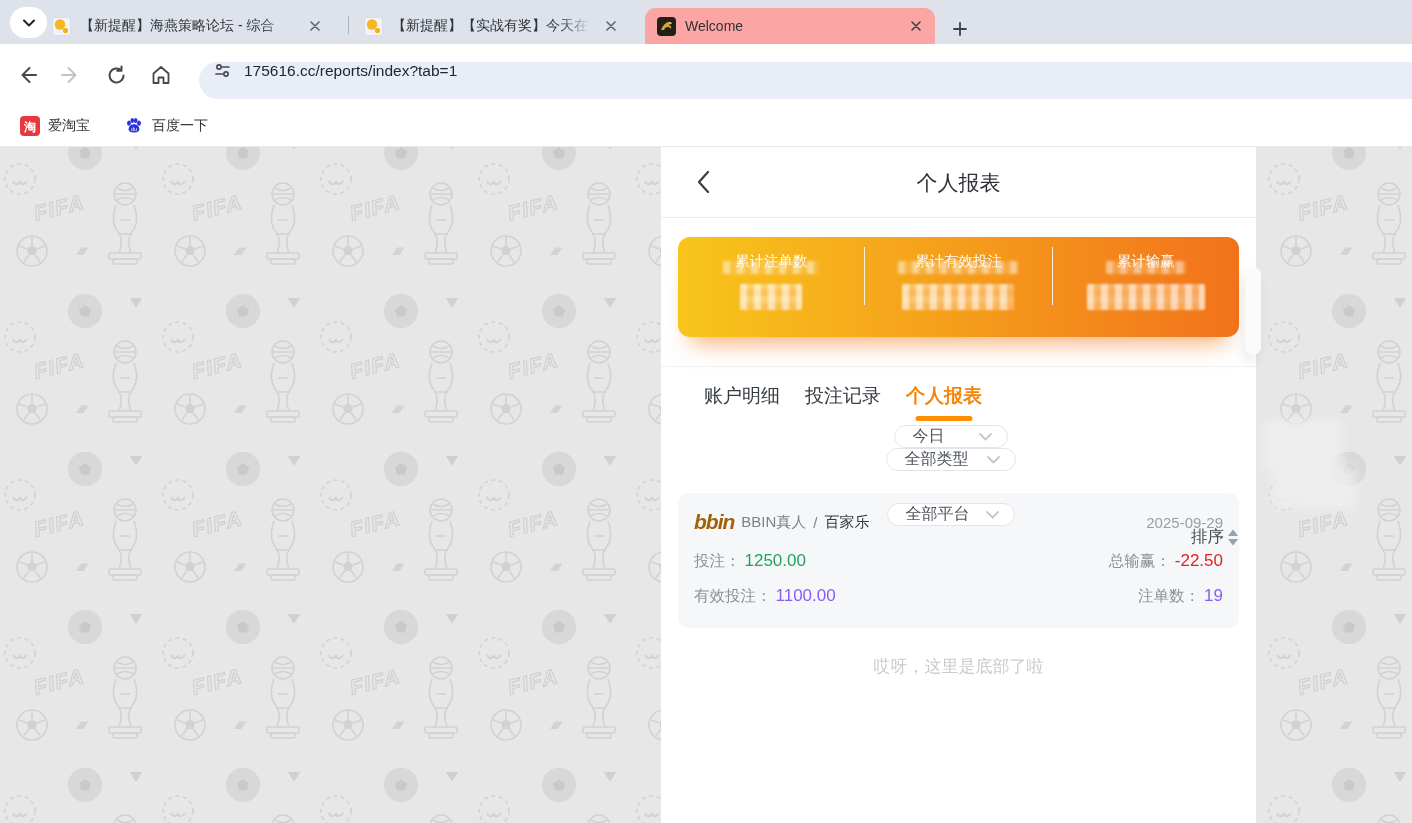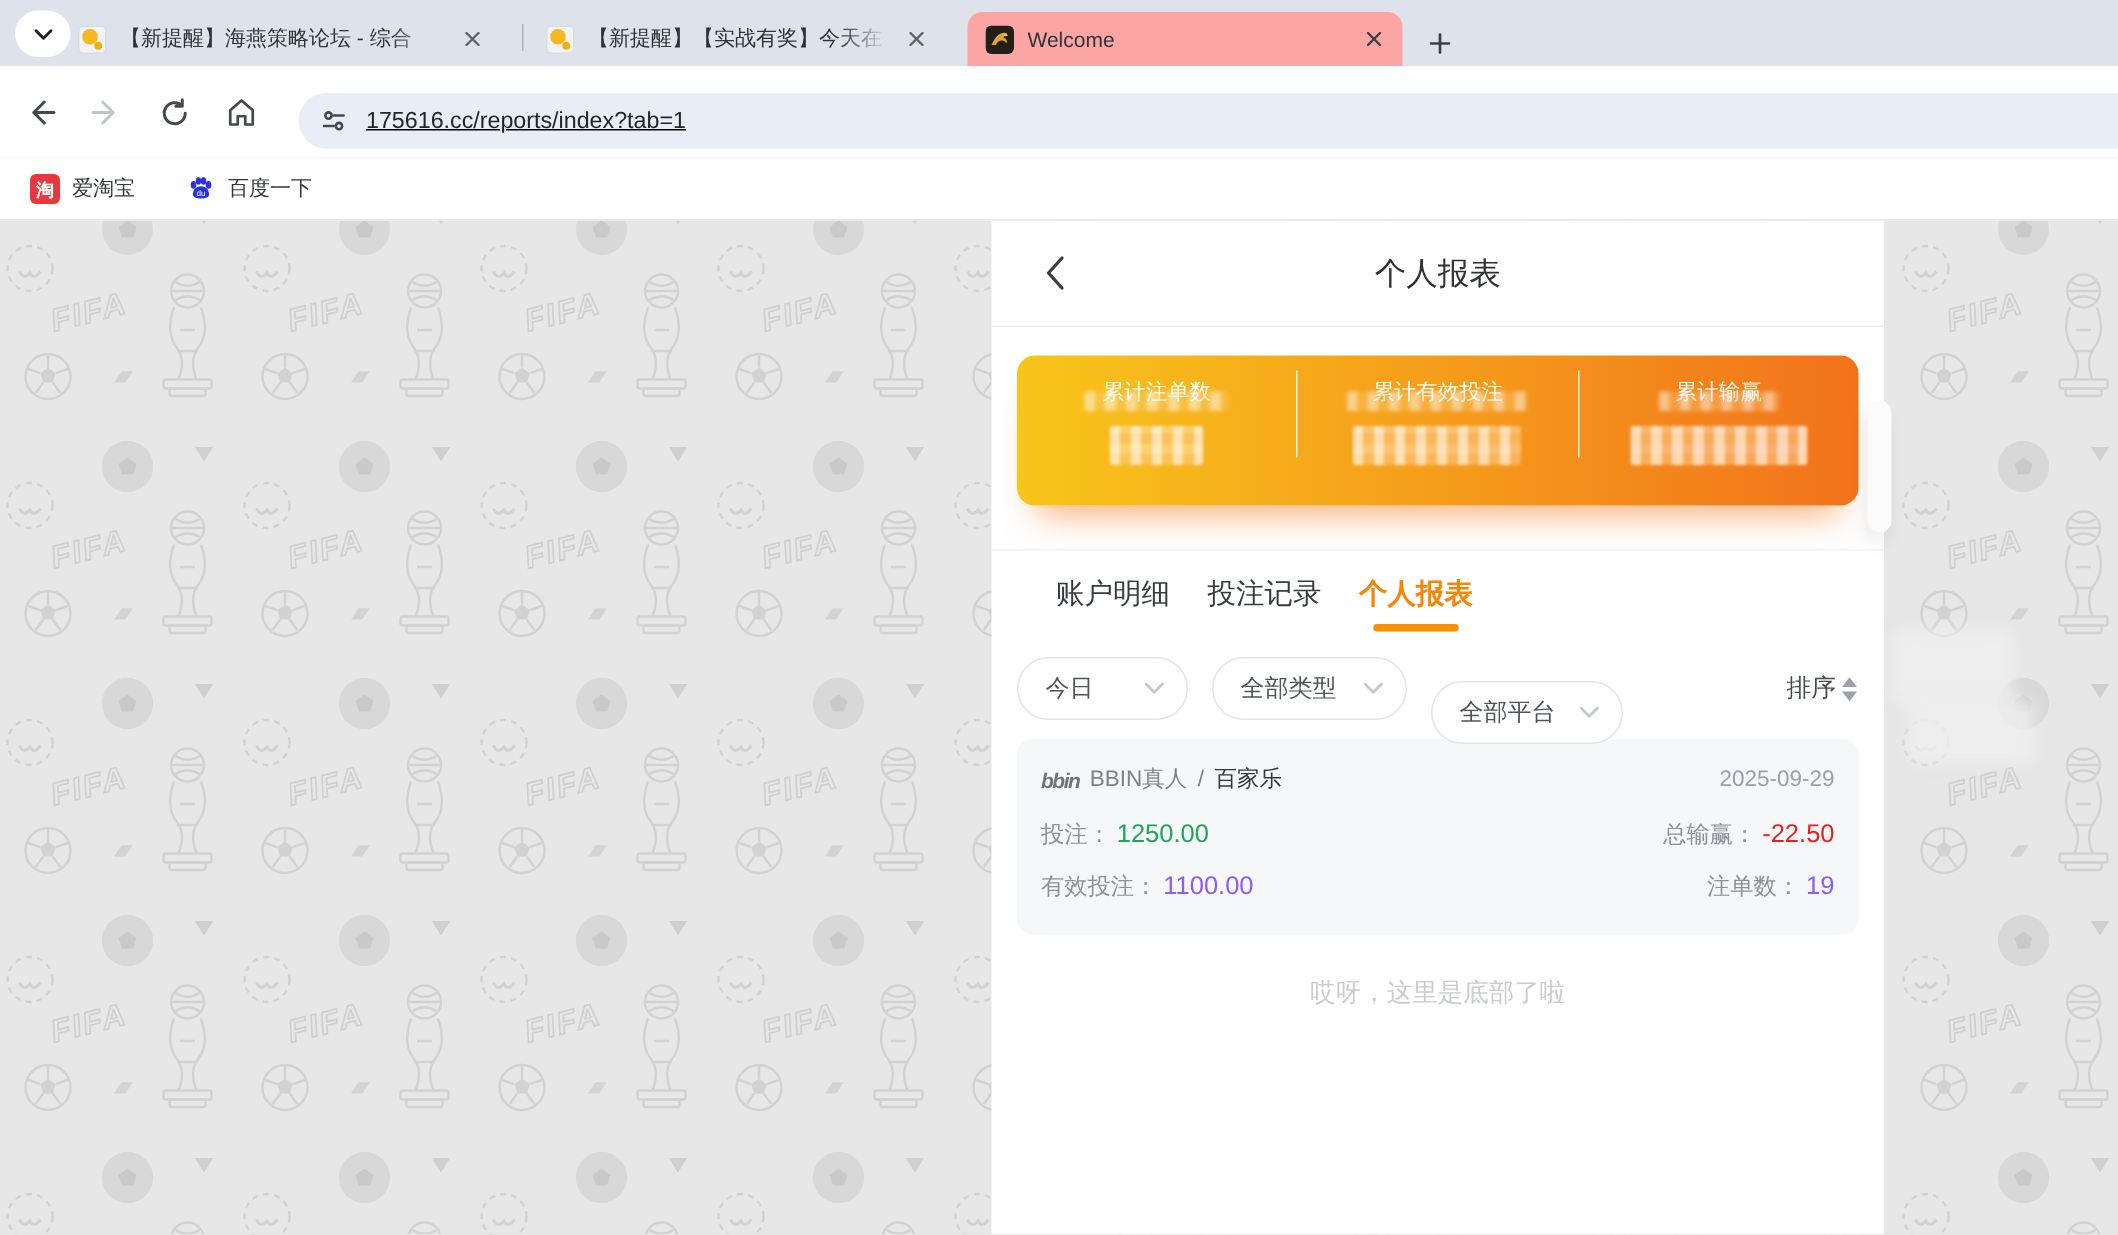--- a/index.html
+++ b/index.html
@@ -14,21 +14,21 @@
   .tab.active { background:#fca5a5; height:36px; }
   .tab .favicon { width:19px; height:19px; flex:0 0 19px; margin-right:9px; }
   .tab-title { flex:1; font-size:14px; color:#303338; white-space:nowrap; overflow:hidden;
     -webkit-mask-image:linear-gradient(90deg,#000 82%,transparent 98%); mask-image:linear-gradient(90deg,#000 82%,transparent 98%); }
   .tab-close { width:18px; height:18px; display:flex; align-items:center; justify-content:center; border-radius:50%; margin-left:6px; cursor:pointer; }
   .tab-divider { position:absolute; top:16px; width:1px; height:18px; background:#aeb6c2; }
   .new-tab { position:absolute; left:946px; top:15px; width:28px; height:28px; background:transparent; border:none; display:flex; align-items:center; justify-content:center; cursor:pointer; }
 
   .toolbar { position:absolute; left:0; top:44px; width:1412px; height:61px; background:#fff; }
   .nav-btn { position:absolute; top:12px; width:38px; height:38px; border:none; background:transparent; display:flex; align-items:center; justify-content:center; cursor:pointer; }
-  .urlbar { position:absolute; left:199px; right:0; top:18px; height:37px; background:#e9edf7; border-radius:19px 0 0 19px; display:flex; align-items:center; padding-left:15px; cursor:text;text-decoration:underline; }
+  .urlbar { position:absolute; left:199px; right:0; top:18px; height:37px; background:#e9edf7; border-radius:19px 0 0 19px; display:flex; align-items:flex-start; padding-left:15px; cursor:text; }
   .url-text { font-size:15.5px; color:#23272c; margin-left:13px; }
 
   .bookmarks { position:absolute; left:0; top:105px; width:1412px; height:42px; background:#fff; border-bottom:1px solid #e7e9ec; display:flex; align-items:center; }
   .bm-item { display:flex; align-items:center; gap:8px; margin-left:12px; padding:4px 8px; border-radius:6px; cursor:pointer; }
   .bm-item + .bm-item { margin-left:18px; }
   .bm-label { font-size:14px; color:#34373c; }
 
   
   .page { position:absolute; left:0; top:147px; width:1412px; height:676px; background:#e7e7e7; overflow:hidden; }
   .bg-svg { position:absolute; left:0; top:0; }
@@ -55,32 +55,32 @@
       repeating-linear-gradient(0deg,rgba(255,196,120,.55) 0 7px,rgba(255,241,221,.4) 7px 14px);
     filter:blur(1.2px); }
   .stat-divider { width:1px; align-self:flex-start; margin-top:10px; height:58px; background:rgba(255,255,255,.85); }
   .peek-card { position:absolute; right:-5px; top:49px; width:16px; height:88px; background:#fbfbfc; border-radius:8px; box-shadow:-2px 8px 12px rgba(0,0,0,.07); }
 
   .nav-tabs { position:relative; height:59px; border-top:1px solid #f1f1f3; display:flex; align-items:center; padding-left:43px; gap:25px; }
   .nav-tab { position:relative; font-size:19px; color:#363b43; height:100%; display:flex; align-items:center; cursor:pointer; }
   .nav-tab.active { color:#f98506; font-weight:700; }
   .nav-tab.active::after { content:""; position:absolute; left:50%; transform:translateX(-50%); bottom:4px; width:57px; height:5px; border-radius:3px; background:#ff8e00; }
 
-  .filter-row { height:68px; display:flex; align-items:center; padding:0 17px; }
+  .filter-row { height:68px; display:flex; align-items:center; padding:0 17px;flex-direction:column; }
   .pill { height:42px; border:1px solid #e3e4e8; border-radius:21px; background:#fff; display:flex; align-items:center; justify-content:space-between; padding:0 15px 0 18px; margin-right:16px; font-size:16px; color:#4e535d; cursor:pointer; }
   .pill.w1{ width:114px; } .pill.w2{ width:130px; } .pill.w3{ width:128px;margin-top:32px; }
   .sort { margin-left:auto; display:flex; align-items:center; gap:3px; cursor:pointer; }
   .sort-label { font-size:16.5px; color:#454a54; }
 
   .records { padding:0 17px; }
   .record-card { background:#f6f7f9; border-radius:10px; padding:17px 16px 21px; }
   .r-row { display:flex; justify-content:space-between; align-items:center; }
   .r-left,.r-right { display:flex; align-items:baseline; }
   .r-head-left { display:flex; align-items:center; gap:7px; }
-  .bbin-logo { font-size:14px; font-weight:700; font-style:italic; color:#737373; letter-spacing:-1px; }
+  .bbin-logo { font-size:21px; font-weight:700; font-style:italic; color:#a16207; letter-spacing:-1px; }
   .r-platform { font-size:15px; color:#7c828c; }
   .r-game { font-size:15px; color:#33373e; }
   .r-date { font-size:15px; color:#9aa0a9; }
   .r-label { font-size:15.5px; color:#8b9099; }
   .r-val { font-size:17px; font-weight:500; color:#8b5cf6; margin-left:4px; }
   .r-val.green { color:#23a35a; } .r-val.red { color:#e32121; }
   .row2 { margin-top:17px; } .row3 { margin-top:14px; }
 
   .footer-note { text-align:center; margin-top:27px; font-size:17px; color:#c9cbcf; }
 </style>

